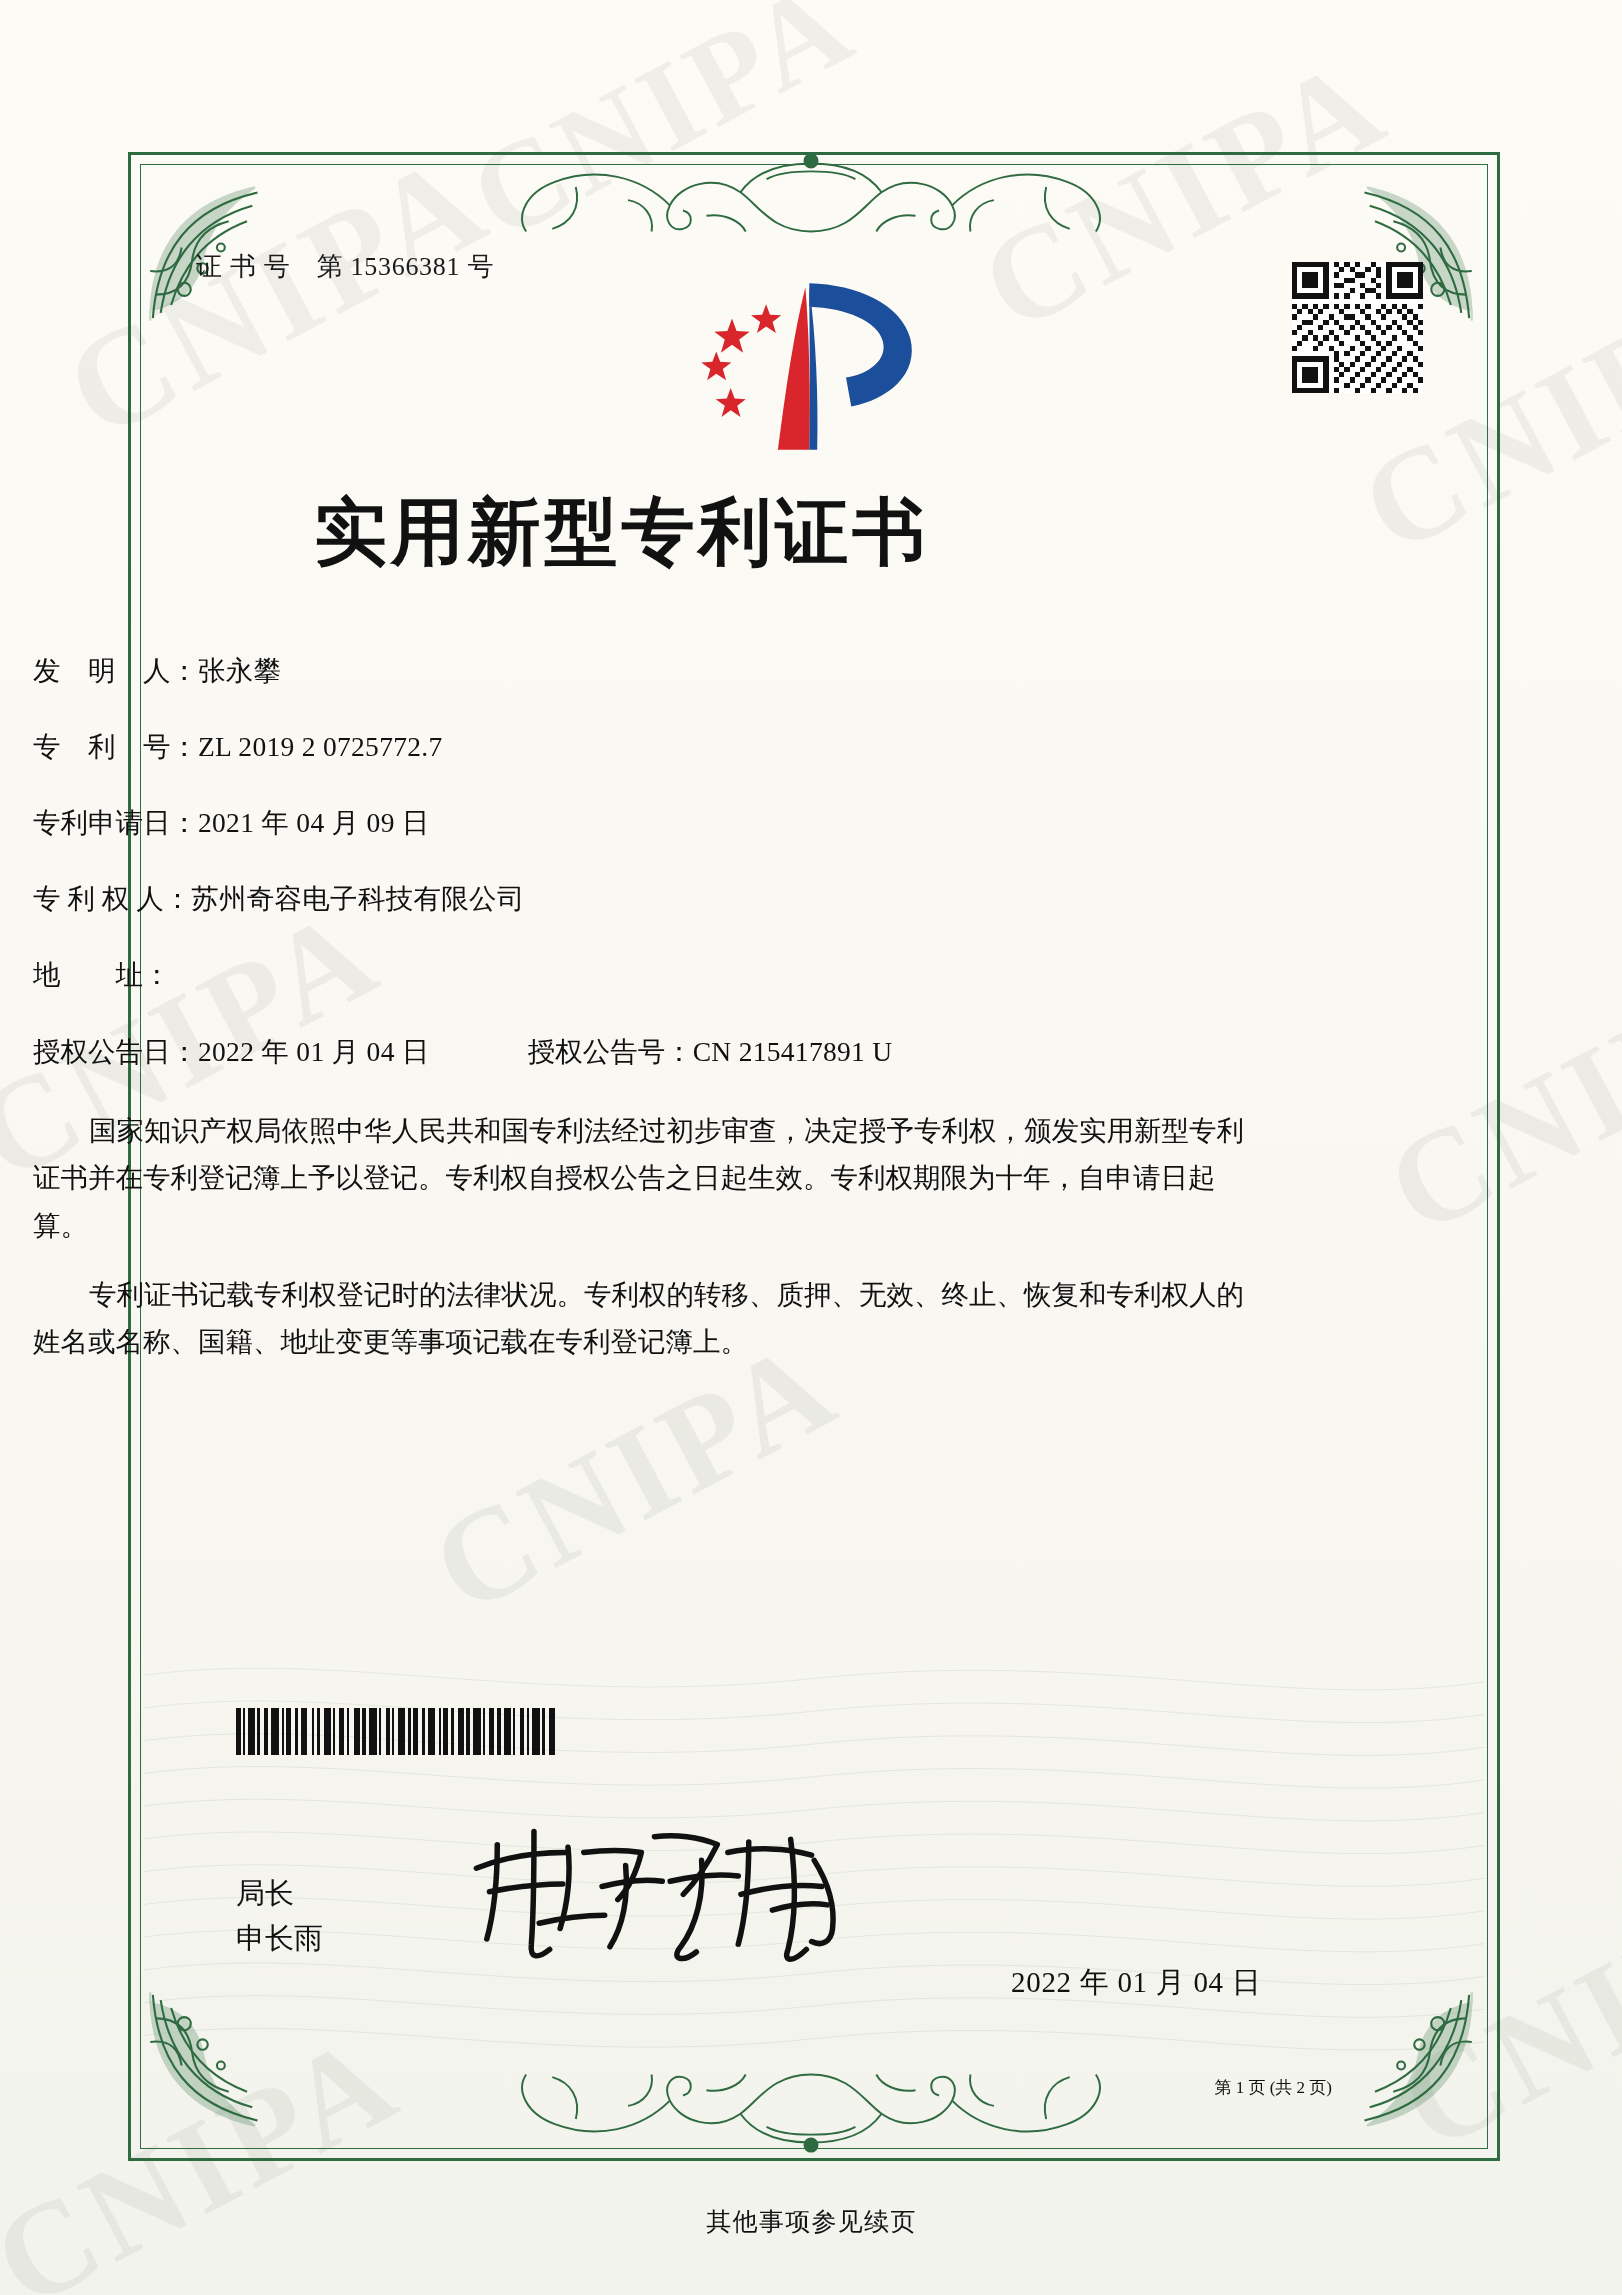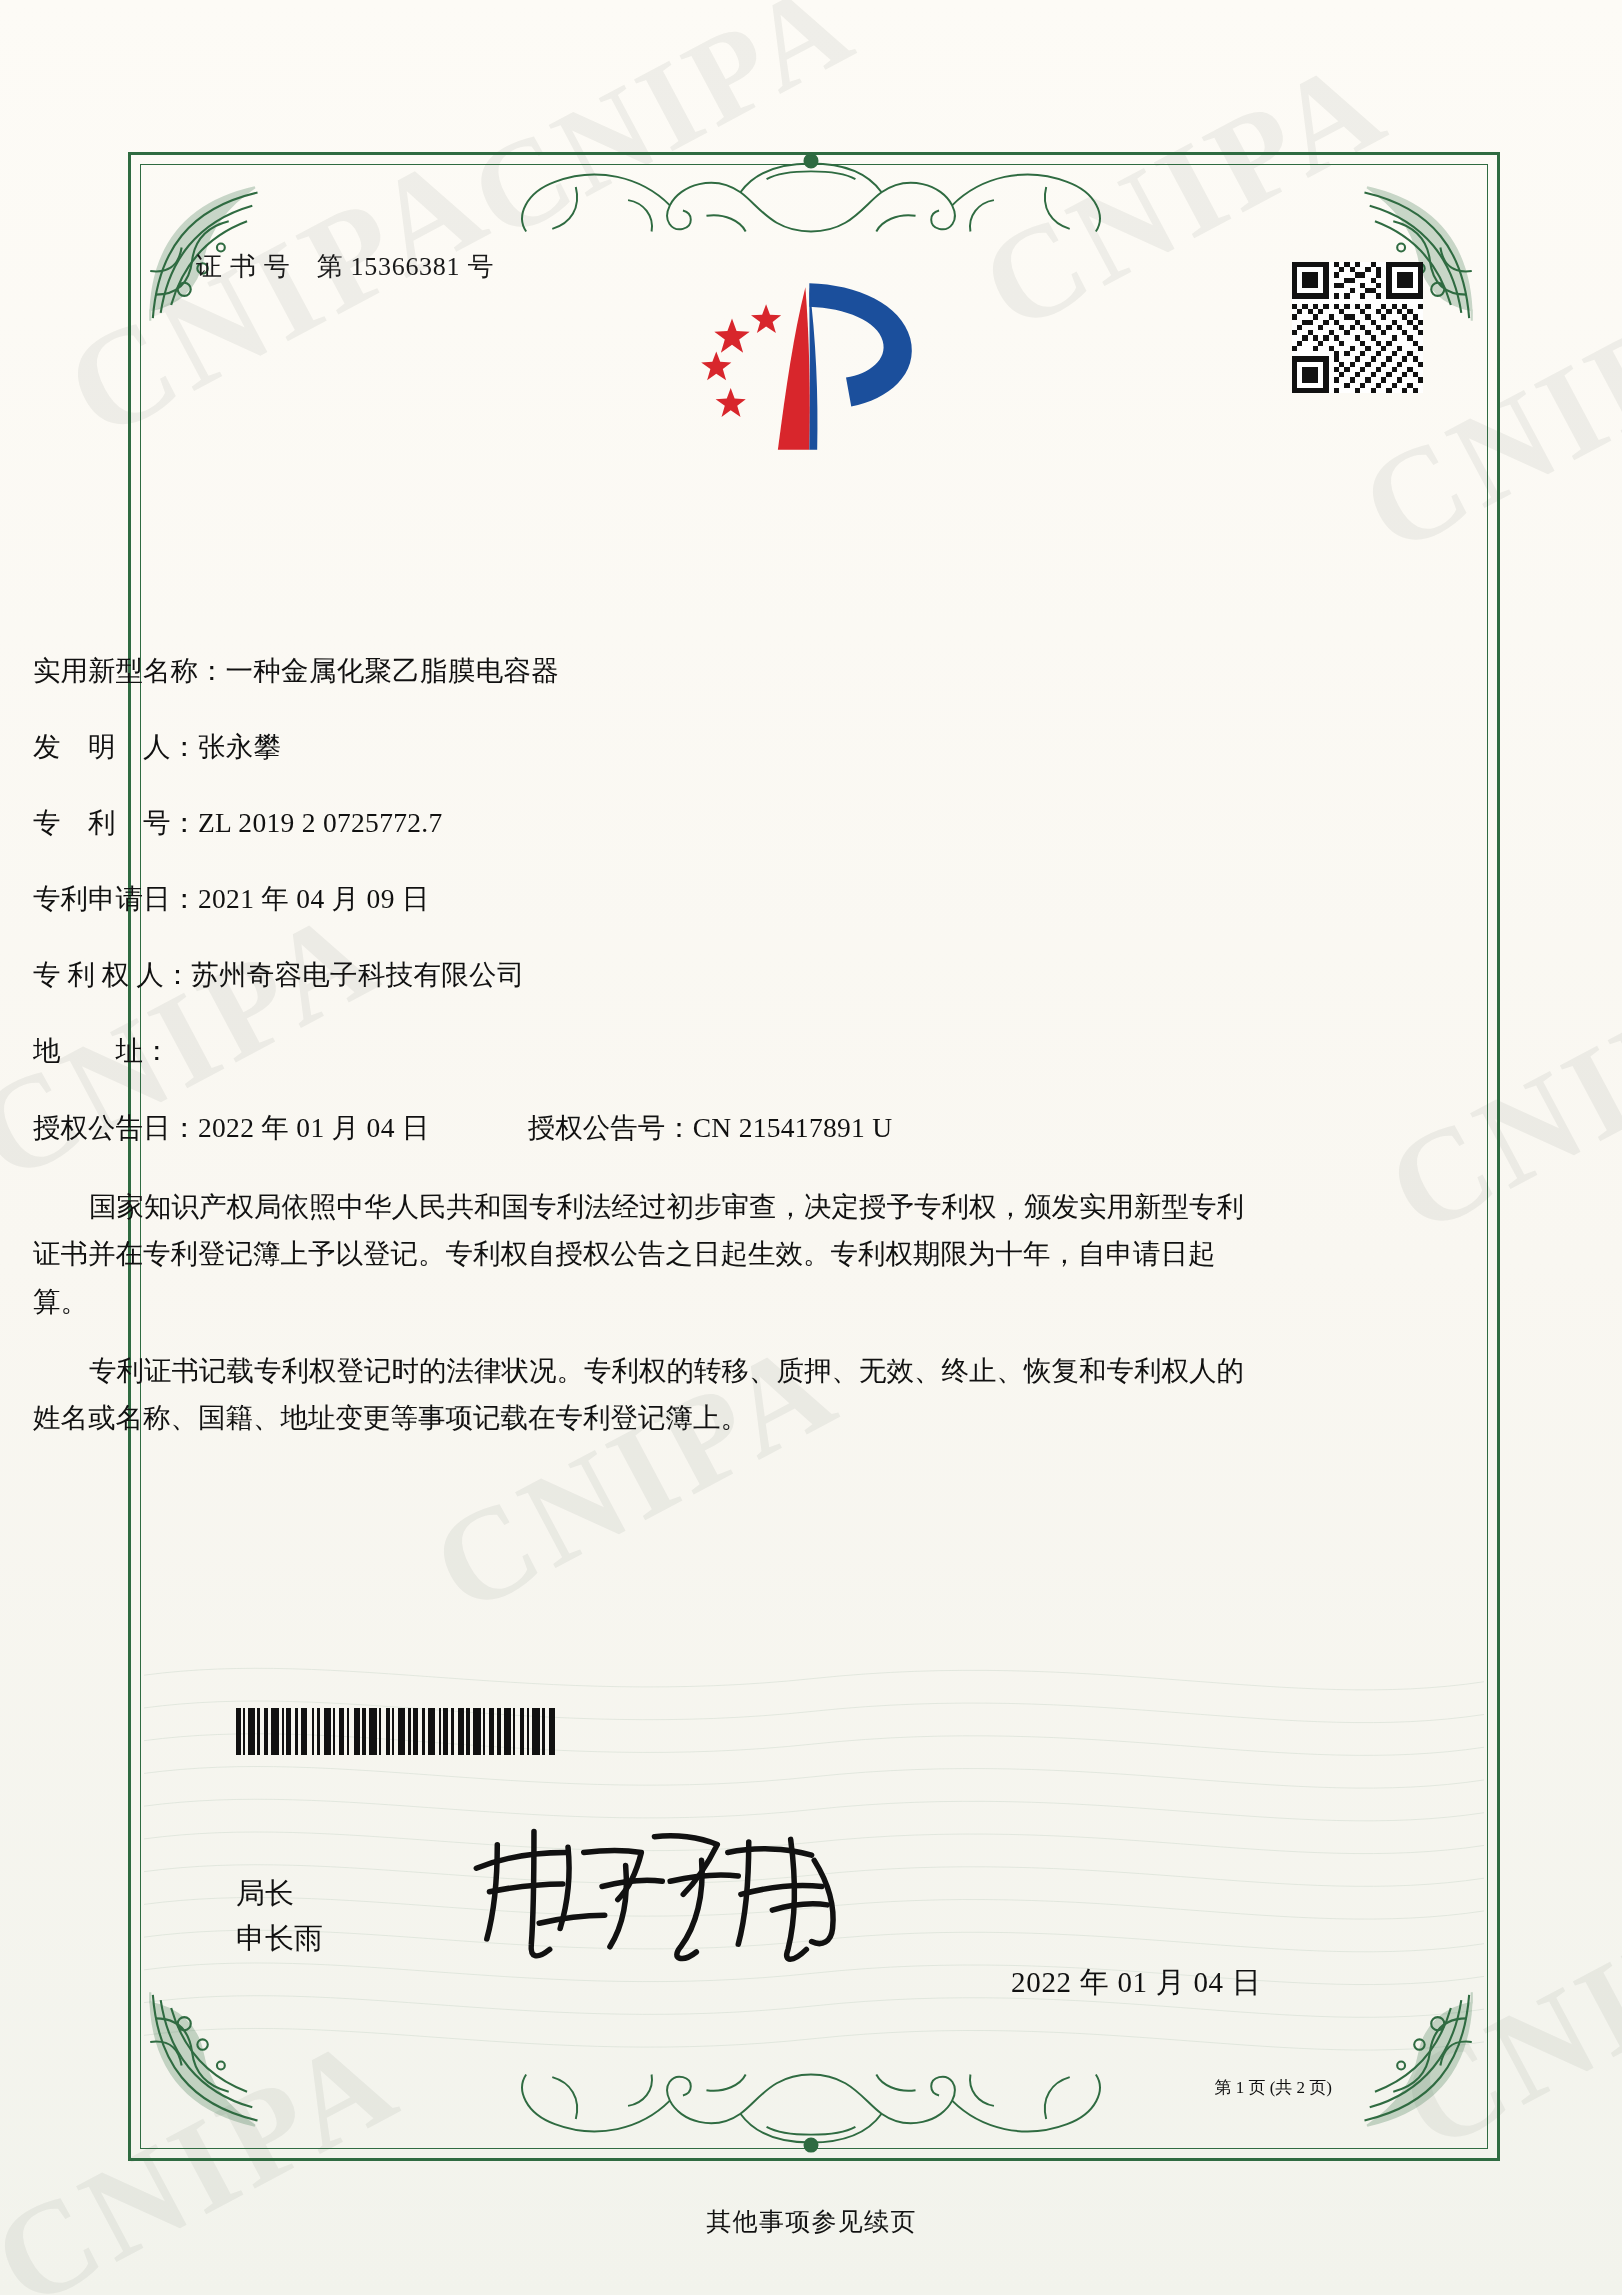--- a/index.html
+++ b/index.html
@@ -586,27 +586,24 @@
   </div>
 
   <div class="content">
     <div class="cert-no">
       <span>证 书 号</span>
       <span style="display:inline-block;width:11.8px"></span>
       <span>第 15366381 号</span>
     </div>
   </div>
 
+  <div class="main-title">实用新型专利证书</div>
 
   <div class="fields">
 
-    <div class="field-row">
-      <span class="f-label">实用新型名称：</span>
-      <span class="f-value">一种金属化聚乙脂膜电容器</span>
-    </div>
 
     <div class="field-row">
       <span class="f-label">发    明    人：</span>
       <span class="f-value">张永攀</span>
     </div>
 
     <div class="field-row">
       <span class="f-label">专    利    号：</span>
       <span class="f-value">ZL 2019 2 0725772.7</span>
     </div>

